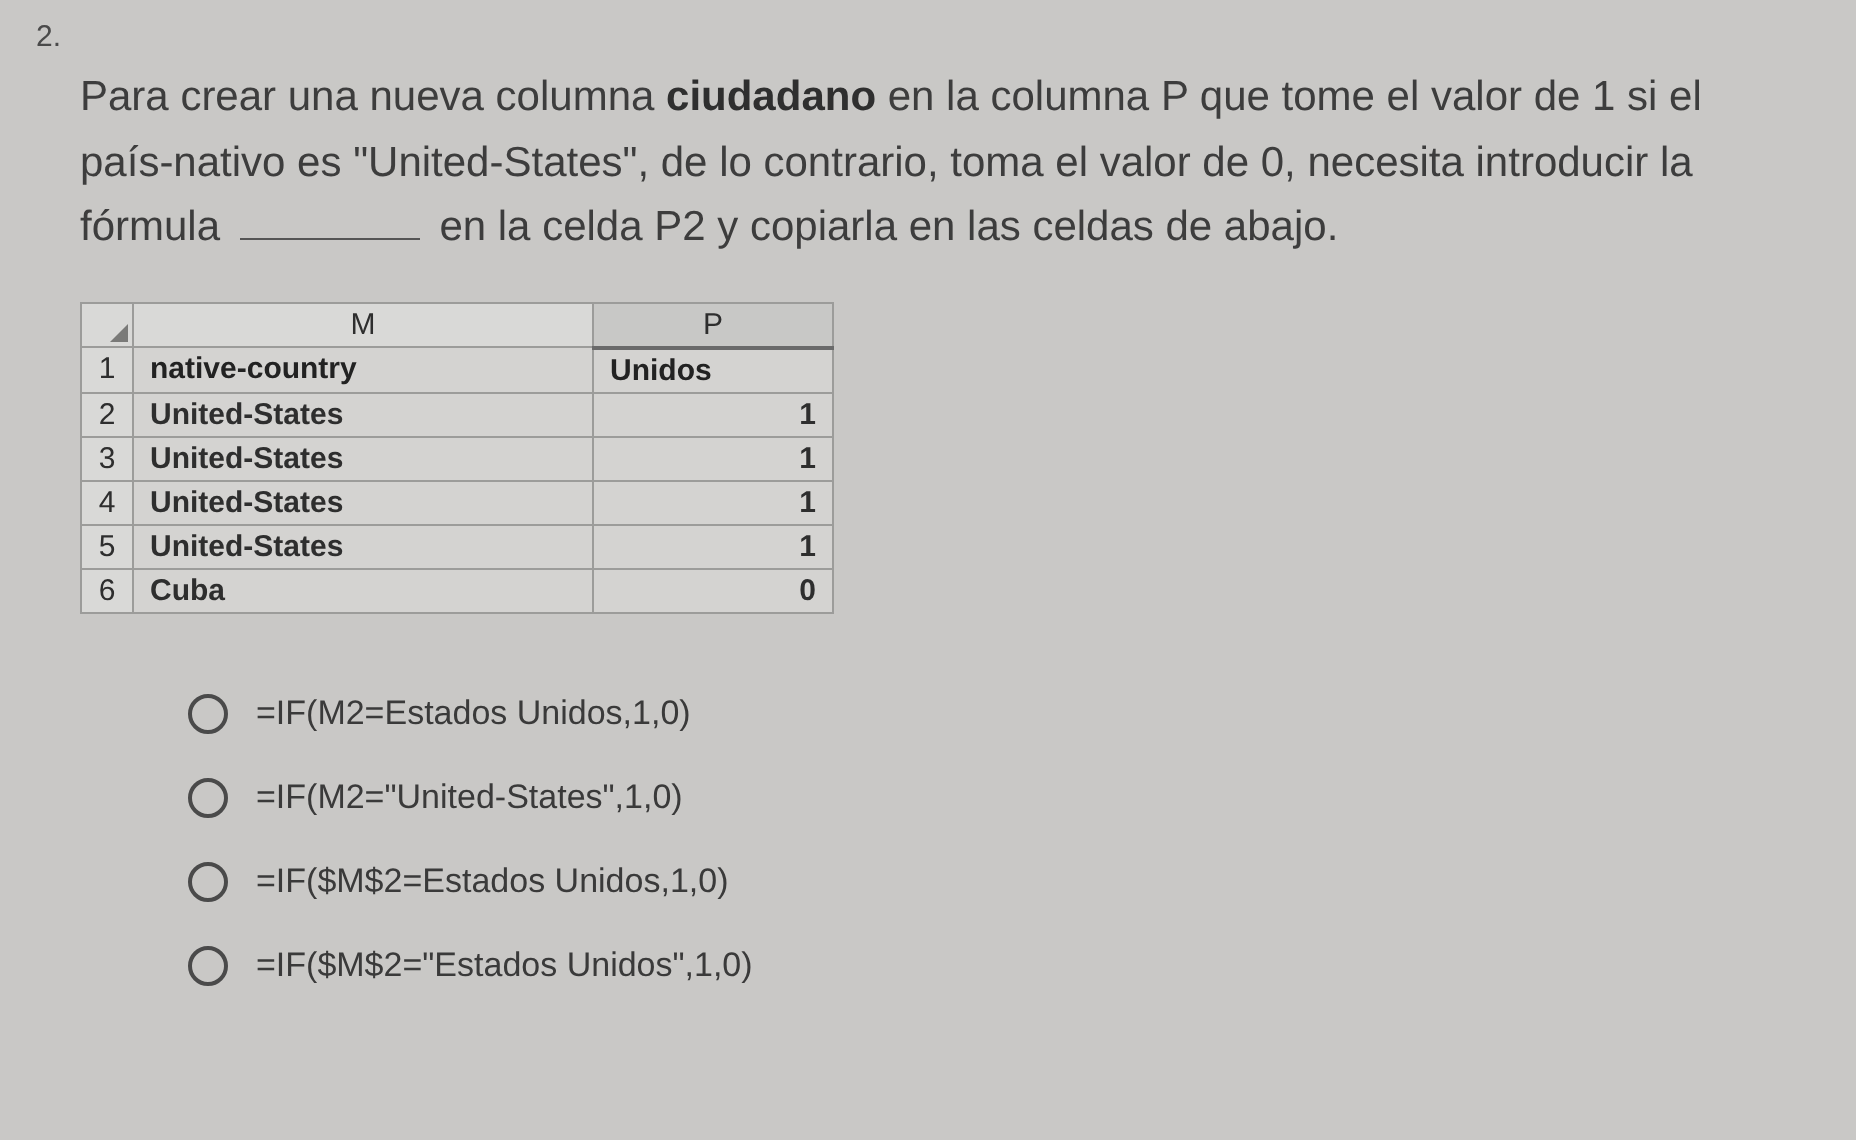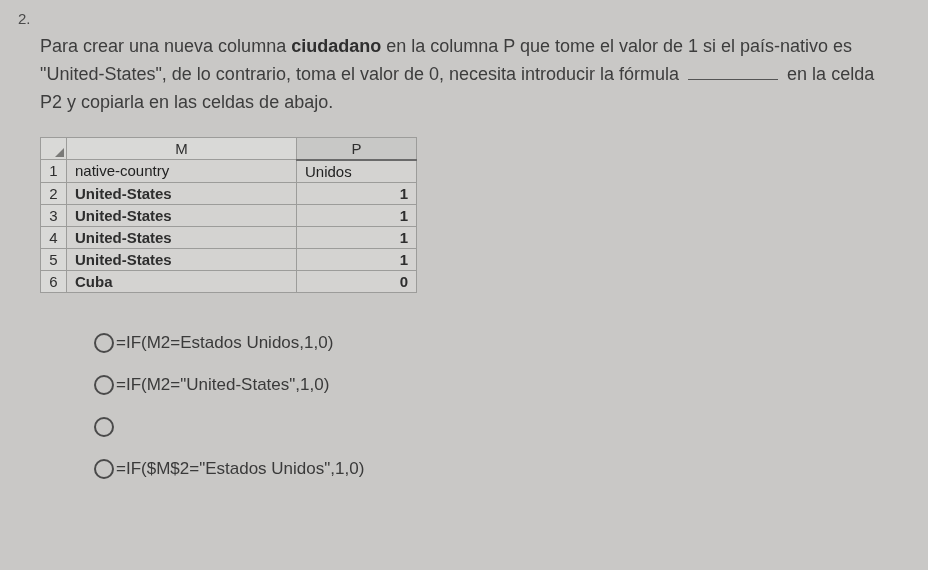--- a/index.html
+++ b/index.html
@@ -23,21 +23,21 @@
     display: flex;
     align-items: baseline;
     gap: 12px;
   }
   .qnum {
     font-weight: 500;
     margin-left: -22px;
     width: 20px;
   }
   .question-text {
-    font-size: 18px;
+    font-size: 21px;
     line-height: 1.55;
     color: #3d3d3d;
     margin-bottom: 20px;
   }
   .question-text b { font-weight: 700; color: #2f2f2f;}
   .blank {
     display: inline-block;
     border-bottom: 1.5px solid #555;
     width: 90px;
     vertical-align: baseline;
@@ -84,27 +84,27 @@
     position:absolute;
     right:2px; bottom:2px;
     width:0;height:0;
     border-style:solid;
     border-width:0 0 9px 9px;
     border-color: transparent transparent #7a7a78 transparent;
   }
   .sheet .colM { width: 230px; }
   .sheet .colP { width: 120px; }
   .sheet td.num { text-align: right; }
-  .sheet td.bold { font-weight: 400; color:#222;}
+  .sheet td.bold { font-weight: 700; color:#222;}
   
   .options { margin-left: 30px; }
   .option {
     display: flex;
     align-items: flex-start;
-    gap: 2px;
+    gap: 14px;
     margin-bottom: 22px;
     font-size: 17px;
     color: #3a3a3a;
     padding-left: 24px;
   }
   .radio {
     width: 20px;
     height: 20px;
     border: 2.5px solid #4a4a4a;
     border-radius: 50%;
@@ -170,20 +170,21 @@
     <div class="option">
       <span class="radio"></span>
       <span>=IF(M2=Estados Unidos,1,0)</span>
     </div>
     <div class="option">
       <span class="radio"></span>
       <span>=IF(M2="United-States",1,0)</span>
     </div>
     <div class="option">
       <span class="radio"></span>
+      <span>=IF($M$2=Estados Unidos,1,0)</span>
     </div>
     <div class="option">
       <span class="radio"></span>
       <span>=IF($M$2="Estados Unidos",1,0)</span>
     </div>
   </div>
 
 </div>
 
 </body></html>

